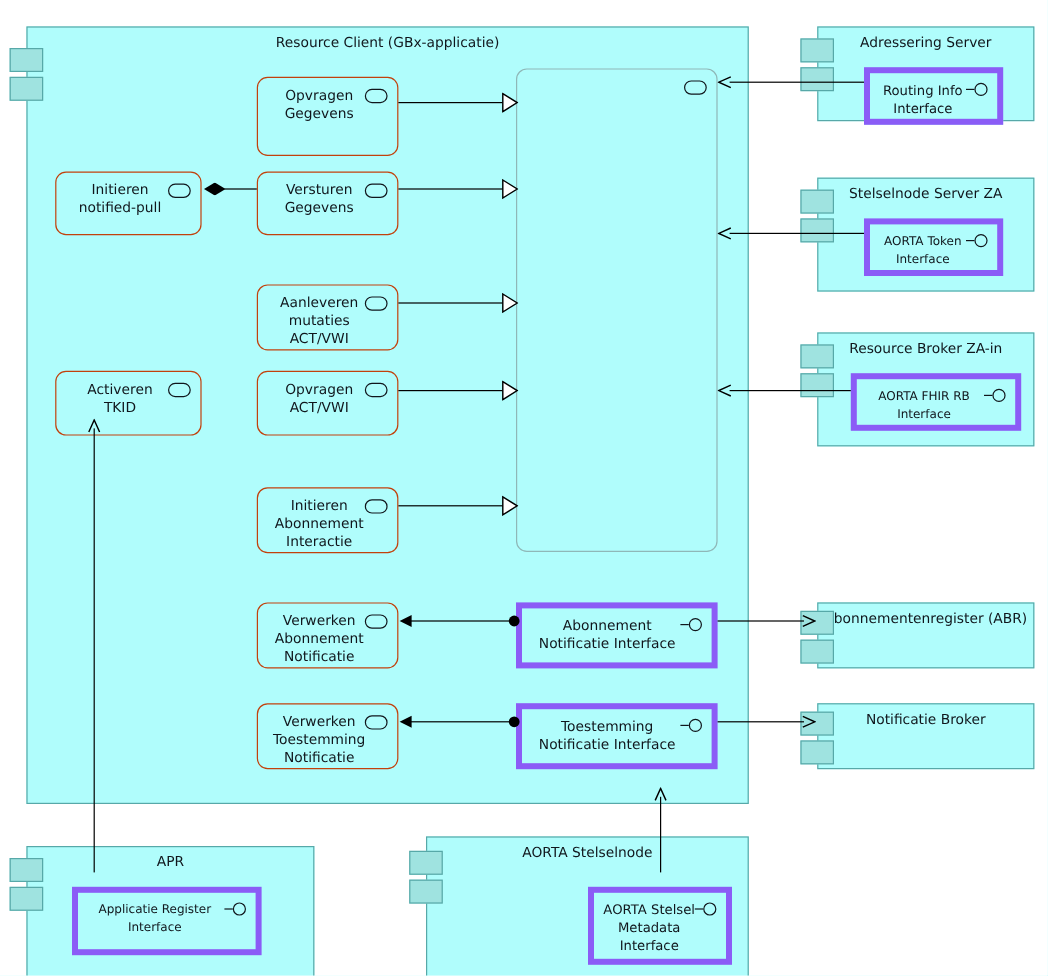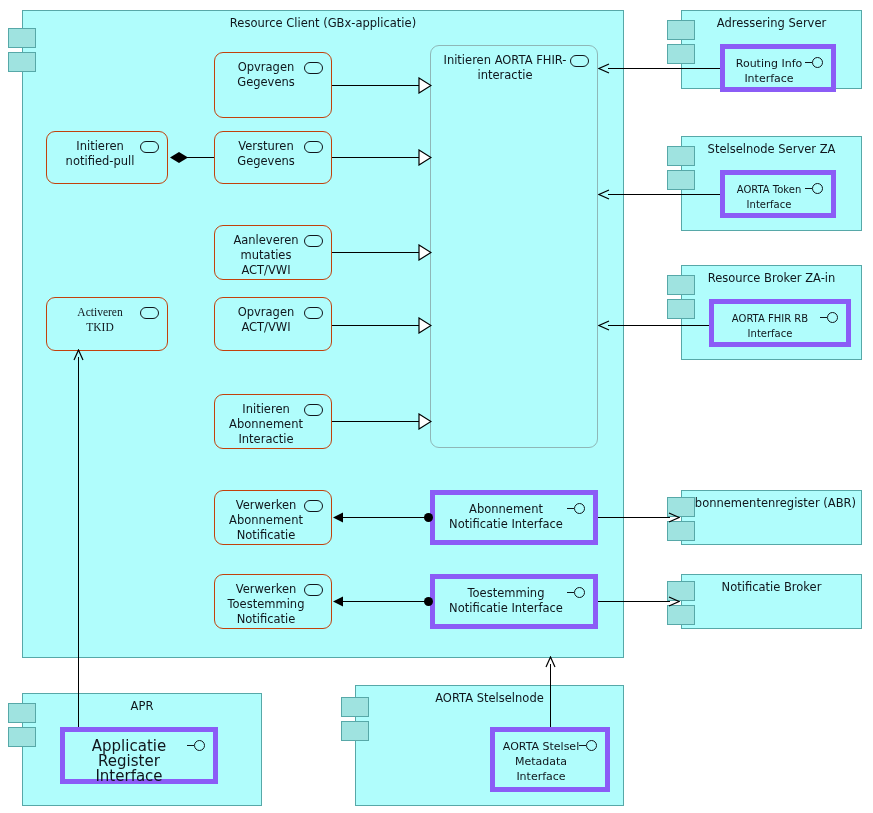--- a/index.html
+++ b/index.html
@@ -1,21 +1,21 @@
 <!DOCTYPE html>
 <html><head>
 <meta charset="utf-8">
 <style>
   html,body{margin:0;padding:0;background:#ffffff;}
   body{width:873px;height:813px;position:relative;overflow:hidden;
        font-family:"DejaVu Sans","Liberation Sans",sans-serif;
        -webkit-font-smoothing:antialiased;}
 
   
-  .node{position:absolute;box-sizing:border-box;}
+  .node{position:absolute;box-sizing:border-box;margin-top:12px;}
 
   
   .component{
     background:#b0fdfc;
     border:1px solid #57a8a8;
   }
   .component > .ctitle{
     position:absolute;left:0;right:0;top:5px;
     text-align:center;font-size:11.5px;color:#10161c;line-height:14px;
   }
@@ -81,21 +81,20 @@
 </head>
 <body>
 
 <div class="node component" style="left:22px;top:10px;width:602px;height:648px;">
   <div class="ctitle">Resource Client (GBx-applicatie)</div>
 </div>
 <div class="node tab t1" style="left:8px;top:28px;"></div>
 <div class="node tab t2" style="left:8px;top:52px;"></div>
 
 <div class="node bigbox" style="left:430px;top:45px;width:168px;height:403px;">
-  <div class="flabel" style="padding-right:18px;">Initieren AORTA FHIR-<br>interactie</div>
   <span class="icon-func"></span>
 </div>
 
 <div class="node func" style="left:214px;top:52px;width:118px;height:66px;">
   <div class="flabel" style="padding-right:14px;">Opvragen<br>Gegevens</div>
   <span class="icon-func"></span>
 </div>
 
 <div class="node func" style="left:46px;top:131px;width:122px;height:53px;">
   <div class="flabel" style="padding-right:14px;">Initieren<br>notified-pull</div>
@@ -106,21 +105,21 @@
   <div class="flabel" style="padding-right:14px;">Versturen<br>Gegevens</div>
   <span class="icon-func"></span>
 </div>
 
 <div class="node func" style="left:214px;top:225px;width:118px;height:55px;">
   <div class="flabel" style="padding-right:14px;">Aanleveren<br>mutaties<br>ACT/VWI</div>
   <span class="icon-func"></span>
 </div>
 
 <div class="node func" style="left:46px;top:297px;width:122px;height:54px;">
-  <div class="flabel" style="padding-right:14px;font-family:Liberation Serif, serif;">Activeren<br>TKID</div>
+  <div class="flabel" style="padding-right:14px;">Activeren<br>TKID</div>
   <span class="icon-func"></span>
 </div>
 
 <div class="node func" style="left:214px;top:297px;width:118px;height:54px;">
   <div class="flabel" style="padding-right:14px;">Opvragen<br>ACT/VWI</div>
   <span class="icon-func"></span>
 </div>
 
 <div class="node func" style="left:214px;top:394px;width:118px;height:55px;">
   <div class="flabel" style="padding-right:14px;">Initieren<br>Abonnement<br>Interactie</div>
@@ -203,21 +202,21 @@
 </div>
 <div class="node tab t1" style="left:667px;top:581px;"></div>
 <div class="node tab t2" style="left:667px;top:605px;"></div>
 
 <div class="node component" style="left:22px;top:693px;width:240px;height:113px;">
   <div class="ctitle">APR</div>
 </div>
 <div class="node tab t1" style="left:8px;top:703px;"></div>
 <div class="node tab t2" style="left:8px;top:727px;"></div>
 <div class="node ifbox" style="left:60px;top:727px;width:158px;height:57px;">
-  <div class="flabel" style="padding-right:20px;font-size:15px;">Applicatie Register<br>Interface</div>
+  <div class="flabel" style="padding-right:20px;font-size:10px;">Applicatie Register<br>Interface</div>
   <span class="icon-lolli">
       <i></i>
       <b></b>
     </span>
 </div>
 
 <div class="node component" style="left:355px;top:685px;width:269px;height:121px;">
   <div class="ctitle">AORTA Stelselnode</div>
 </div>
 <div class="node tab t1" style="left:341px;top:697px;"></div>

